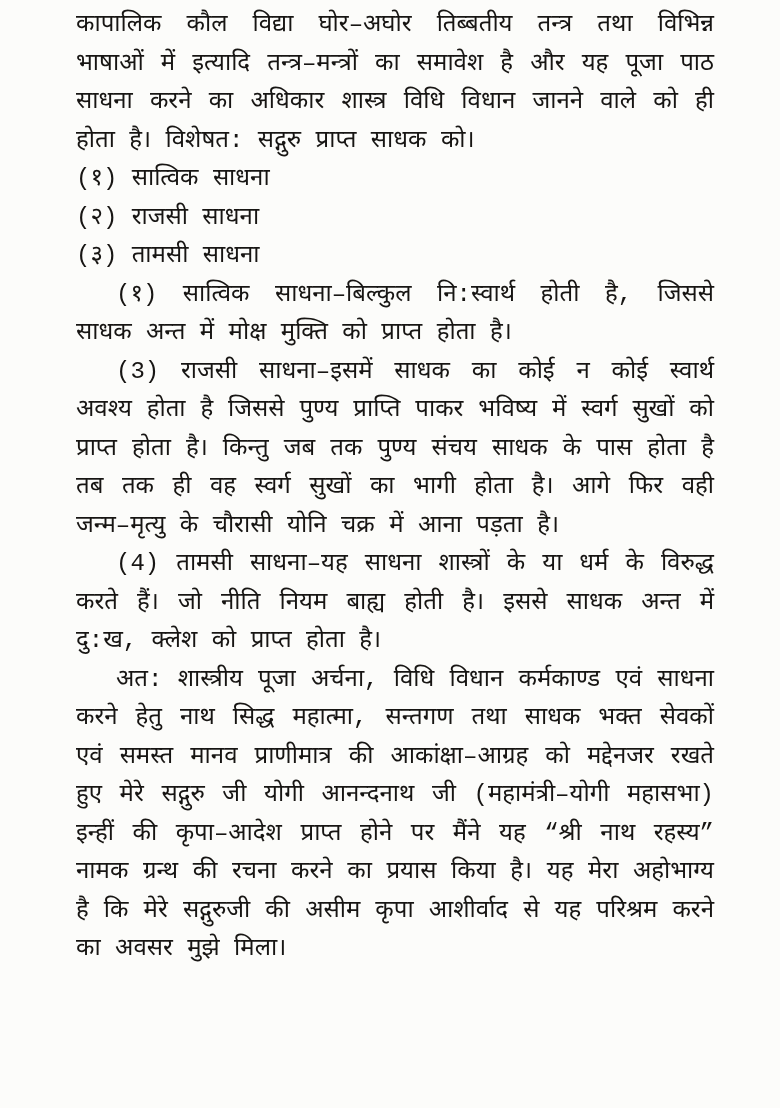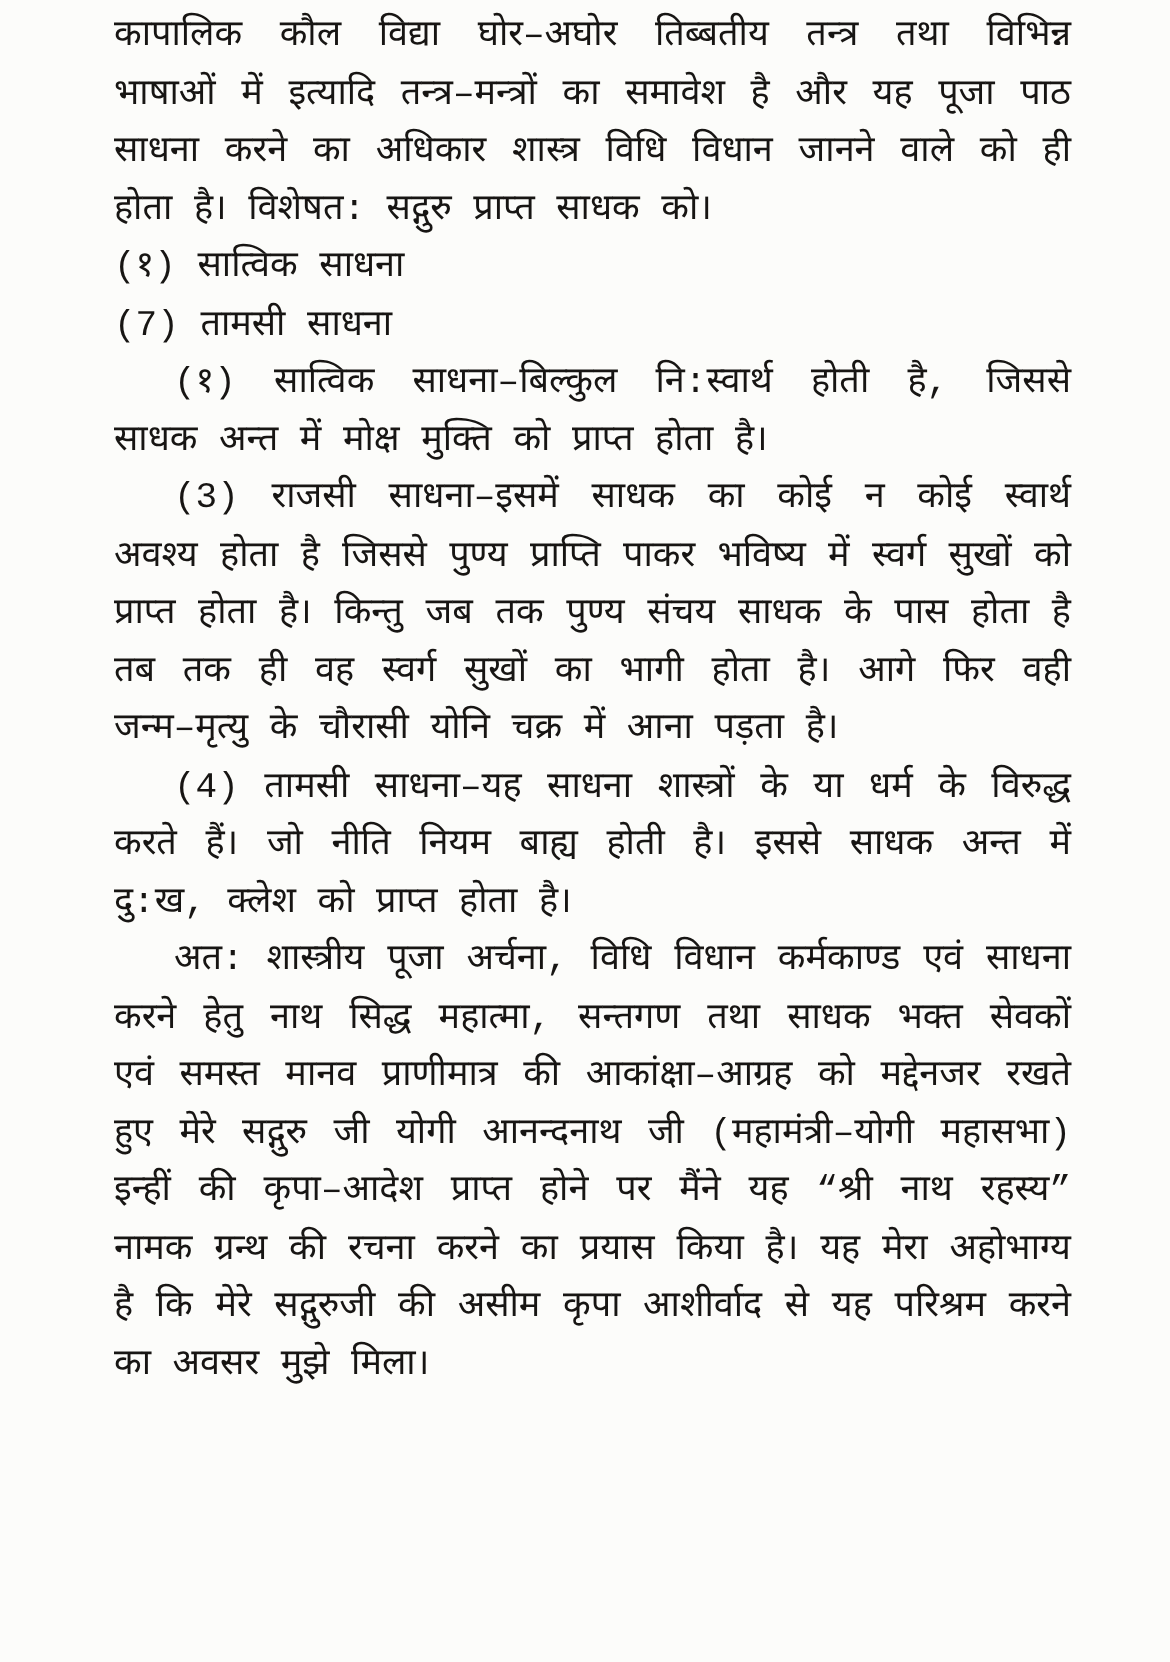--- a/index.html
+++ b/index.html
@@ -35,18 +35,19 @@
     margin: 0;
     text-align: left;
   }
 </style>
 </head>
 <body>
 
 <div class="page">
   <p class="para">कापालिक कौल विद्या घोर–अघोर तिब्बतीय तन्त्र तथा विभिन्न भाषाओं में इत्यादि तन्त्र–मन्त्रों का समावेश है और यह पूजा पाठ साधना करने का अधिकार शास्त्र विधि विधान जानने वाले को ही होता है। विशेषत: सद्गुरु प्राप्त साधक को।</p>
   <p class="list">(१) सात्विक साधना</p>
-  <p class="list">(7) तामसी साधना</p>
+  <p class="list">(२) राजसी साधना</p>
+  <p class="list">(३) तामसी साधना</p>
   <p class="para indent">(१) सात्विक साधना–बिल्कुल नि:स्वार्थ होती है, जिससे साधक अन्त में मोक्ष मुक्ति को प्राप्त होता है।</p>
   <p class="para indent">(3) राजसी साधना–इसमें साधक का कोई न कोई स्वार्थ अवश्य होता है जिससे पुण्य प्राप्ति पाकर भविष्य में स्वर्ग सुखों को प्राप्त होता है। किन्तु जब तक पुण्य संचय साधक के पास होता है तब तक ही वह स्वर्ग सुखों का भागी होता है। आगे फिर वही जन्म–मृत्यु के चौरासी योनि चक्र में आना पड़ता है।</p>
   <p class="para indent">(4) तामसी साधना–यह साधना शास्त्रों के या धर्म के विरुद्ध करते हैं। जो नीति नियम बाह्य होती है। इससे साधक अन्त में दु:ख, क्लेश को प्राप्त होता है।</p>
   <p class="para indent">अत: शास्त्रीय पूजा अर्चना, विधि विधान कर्मकाण्ड एवं साधना करने हेतु नाथ सिद्ध महात्मा, सन्तगण तथा साधक भक्त सेवकों एवं समस्त मानव प्राणीमात्र की आकांक्षा–आग्रह को मद्देनजर रखते हुए मेरे सद्गुरु जी योगी आनन्दनाथ जी (महामंत्री–योगी महासभा) इन्हीं की कृपा–आदेश प्राप्त होने पर मैंने यह “श्री नाथ रहस्य” नामक ग्रन्थ की रचना करने का प्रयास किया है। यह मेरा अहोभाग्य है कि मेरे सद्गुरुजी की असीम कृपा आशीर्वाद से यह परिश्रम करने का अवसर मुझे मिला।</p>
 </div>
 
 </body></html>

